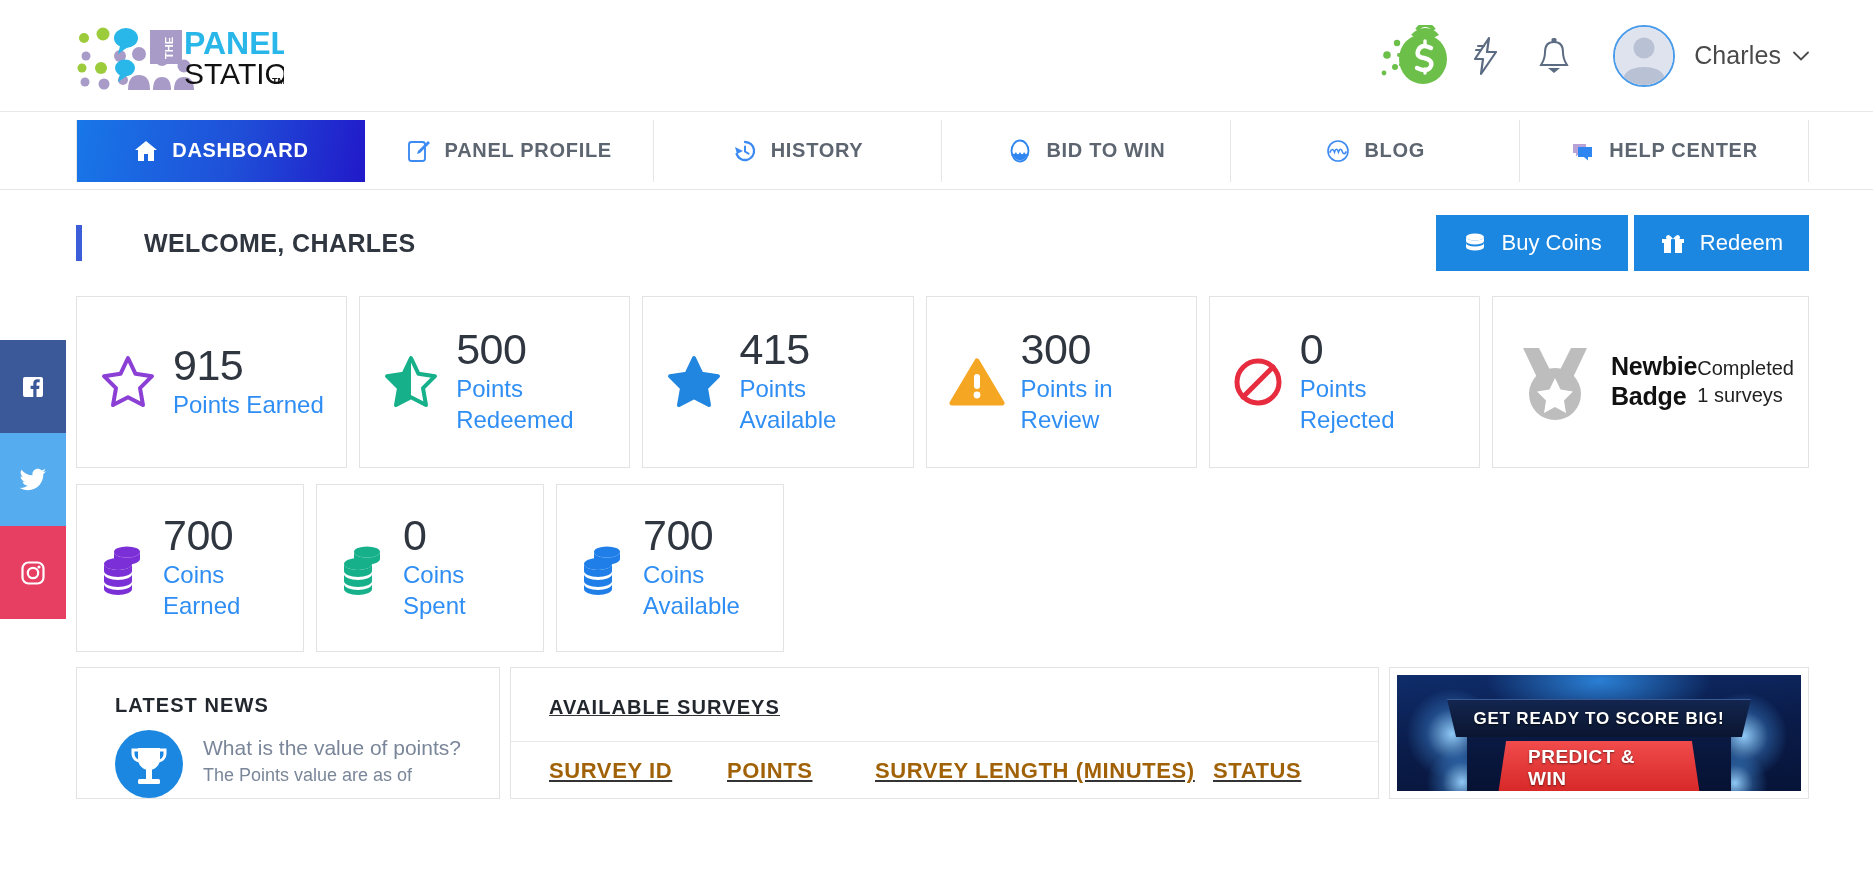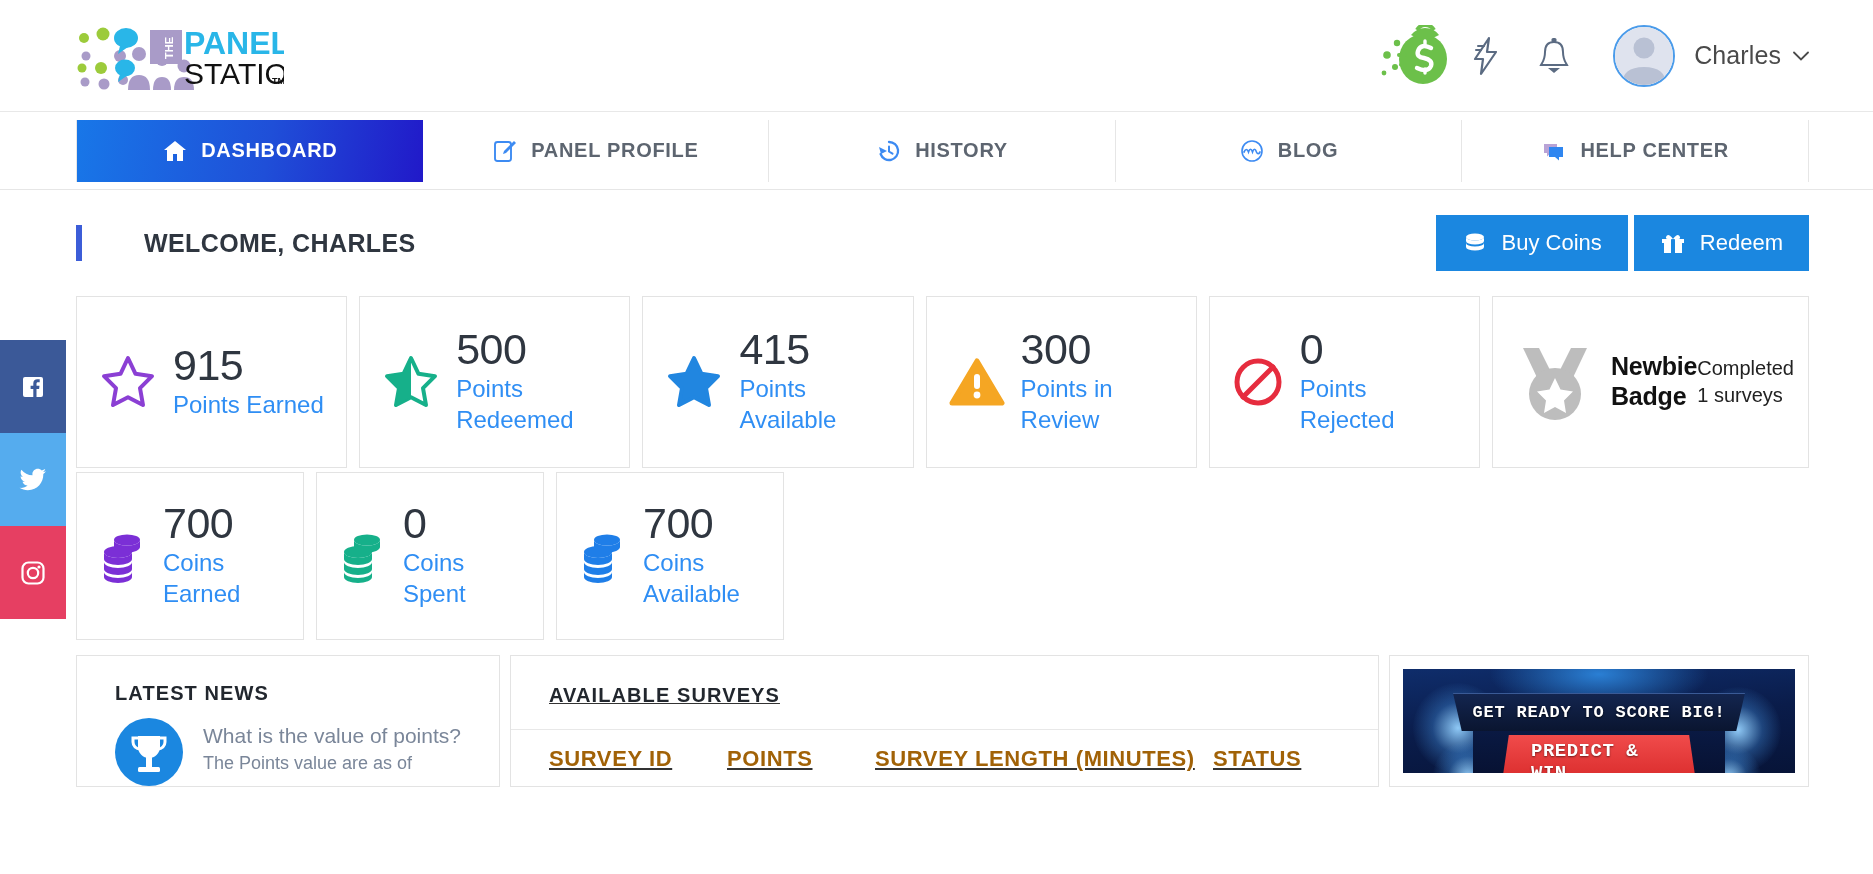--- a/index.html
+++ b/index.html
@@ -140,21 +140,21 @@
     display: flex; align-items: center; gap: 14px;
     cursor: pointer;
     font-family: inherit;
   }
   .btn-ico { width: 26px; height: 24px; flex: none; display:block; }
 
   
   .cards-row {
     display: flex;
     gap: 12px;
-    margin-bottom: 4px;
+    margin-bottom: 16px;
   }
   .stat-card {
     flex: 1;
     border: 1px solid #e3e3e3;
     background: #fff;
     height: 172px;
     display: flex;
     align-items: center;
     padding: 0 18px 0 22px;
     gap: 16px;
@@ -203,21 +203,21 @@
     display: flex;
     gap: 10px;
     margin-top: 15px;
   }
   .panel {
     border: 1px solid #e3e3e3;
     background: #fff;
   }
   .panel-news { width: 424px; flex: none; padding: 26px 24px 0 38px; }
   .panel-surveys { flex: 1; text-decoration: underline; }
-  .panel-banner { width: 420px; flex: none; padding: 13px; font-family: Liberation Mono, monospace; }
+  .panel-banner { width: 420px; flex: none; padding: 7px; }
 
   .news-title, .surveys-title {
     font-size: 20px; font-weight: 700; color: #22272e;
     letter-spacing: 1.1px;
   }
   .news-item { display: flex; gap: 20px; margin-top: 13px; }
   .news-ico { width: 68px; height: 68px; flex: none; display: block; }
   .news-body { padding-top: 4px; }
   .news-headline {
     font-size: 21px; color: #7a8699; line-height: 1.32;
@@ -394,20 +394,28 @@
 
     <div class="tab">
       <svg class="tab-ico" viewBox="0 0 26 26">
         <path d="M13 4 a9 9 0 1 1 -8.4 12" fill="none" stroke="#3d8bf2" stroke-width="2.3" stroke-linecap="round"></path>
         <path d="M3 9 L5 16 L11 13 Z" fill="#3d8bf2"></path>
         <path d="M13 8.5 v5 l3.5 2.2" fill="none" stroke="#3d8bf2" stroke-width="2" stroke-linecap="round"></path>
       </svg>
       <span>HISTORY</span>
     </div>
 
+    <div class="tab">
+      <svg class="tab-ico" viewBox="0 0 26 26">
+        <ellipse cx="13" cy="13" rx="8.5" ry="10.5" fill="none" stroke="#2f86f0" stroke-width="1.8"></ellipse>
+        <path d="M4.7 14 q2.5 4 4.2 0 q2 4.6 4.1 0 q2.1 4.6 4.1 0 q1.7 4 4.2 0
+                 a8.5 10.5 0 0 1 -16.6 0 z" fill="#2f86f0"></path>
+      </svg>
+      <span>BID TO WIN</span>
+    </div>
 
     <div class="tab">
       <svg class="tab-ico" viewBox="0 0 26 26">
         <circle cx="13" cy="13" r="10" fill="none" stroke="#3d8bf2" stroke-width="1.6"></circle>
         <path d="M5 14 q2.5-5 4.5 0 q2-5.5 4 0 q2-5.5 4 0 q1.5 3.5 3.5 0" fill="none" stroke="#3d8bf2" stroke-width="1.7" stroke-linecap="round"></path>
       </svg>
       <span>BLOG</span>
     </div>
 
     <div class="tab">

